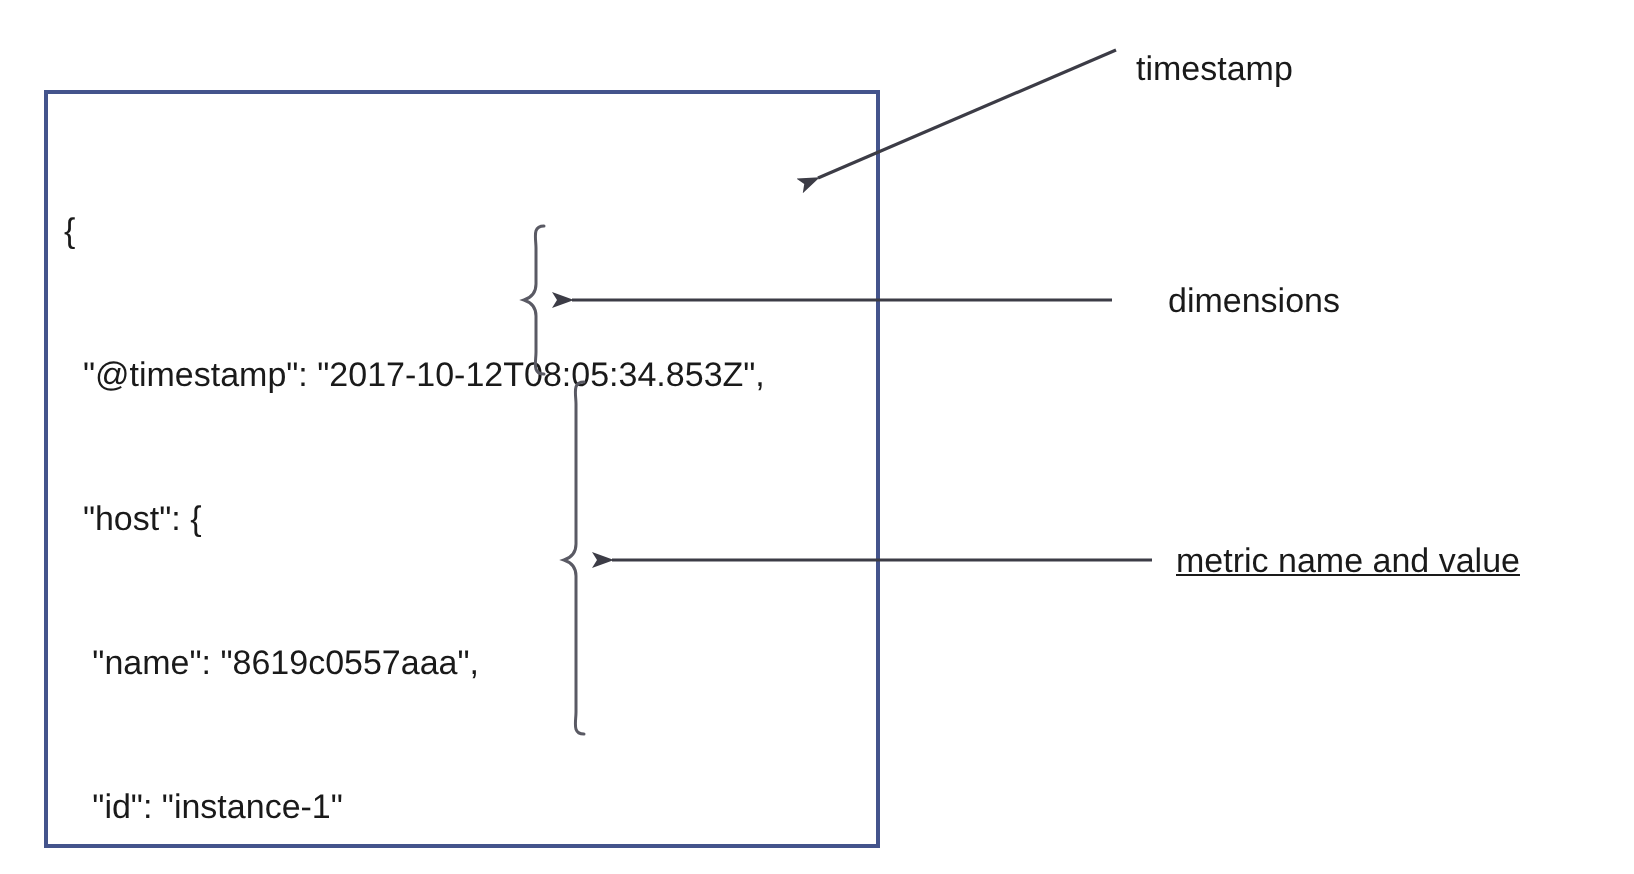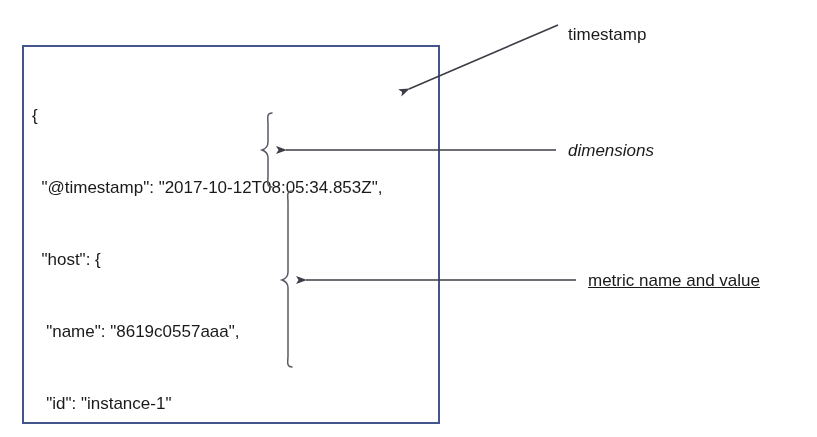--- a/index.html
+++ b/index.html
@@ -46,21 +46,21 @@
   
   .annotation-label {
     position: absolute;
     font-family: "Liberation Sans", sans-serif;
     font-size: 17px;
     color: #1a1a1a;
     white-space: nowrap;
     text-align: right;
   }
   #label-timestamp { left: 568px; top: 25px; }
-  #label-dimensions { left: 568px; top: 141px; font-style: italic; }
+  #label-dimensions { left: 584px; top: 141px; }
   #label-metric { left: 588px; top: 271px; text-decoration: underline; }
 
   
   #overlay {
     position: absolute;
     left: 0;
     top: 0;
     width: 817px;
     height: 437px;
     pointer-events: none;

